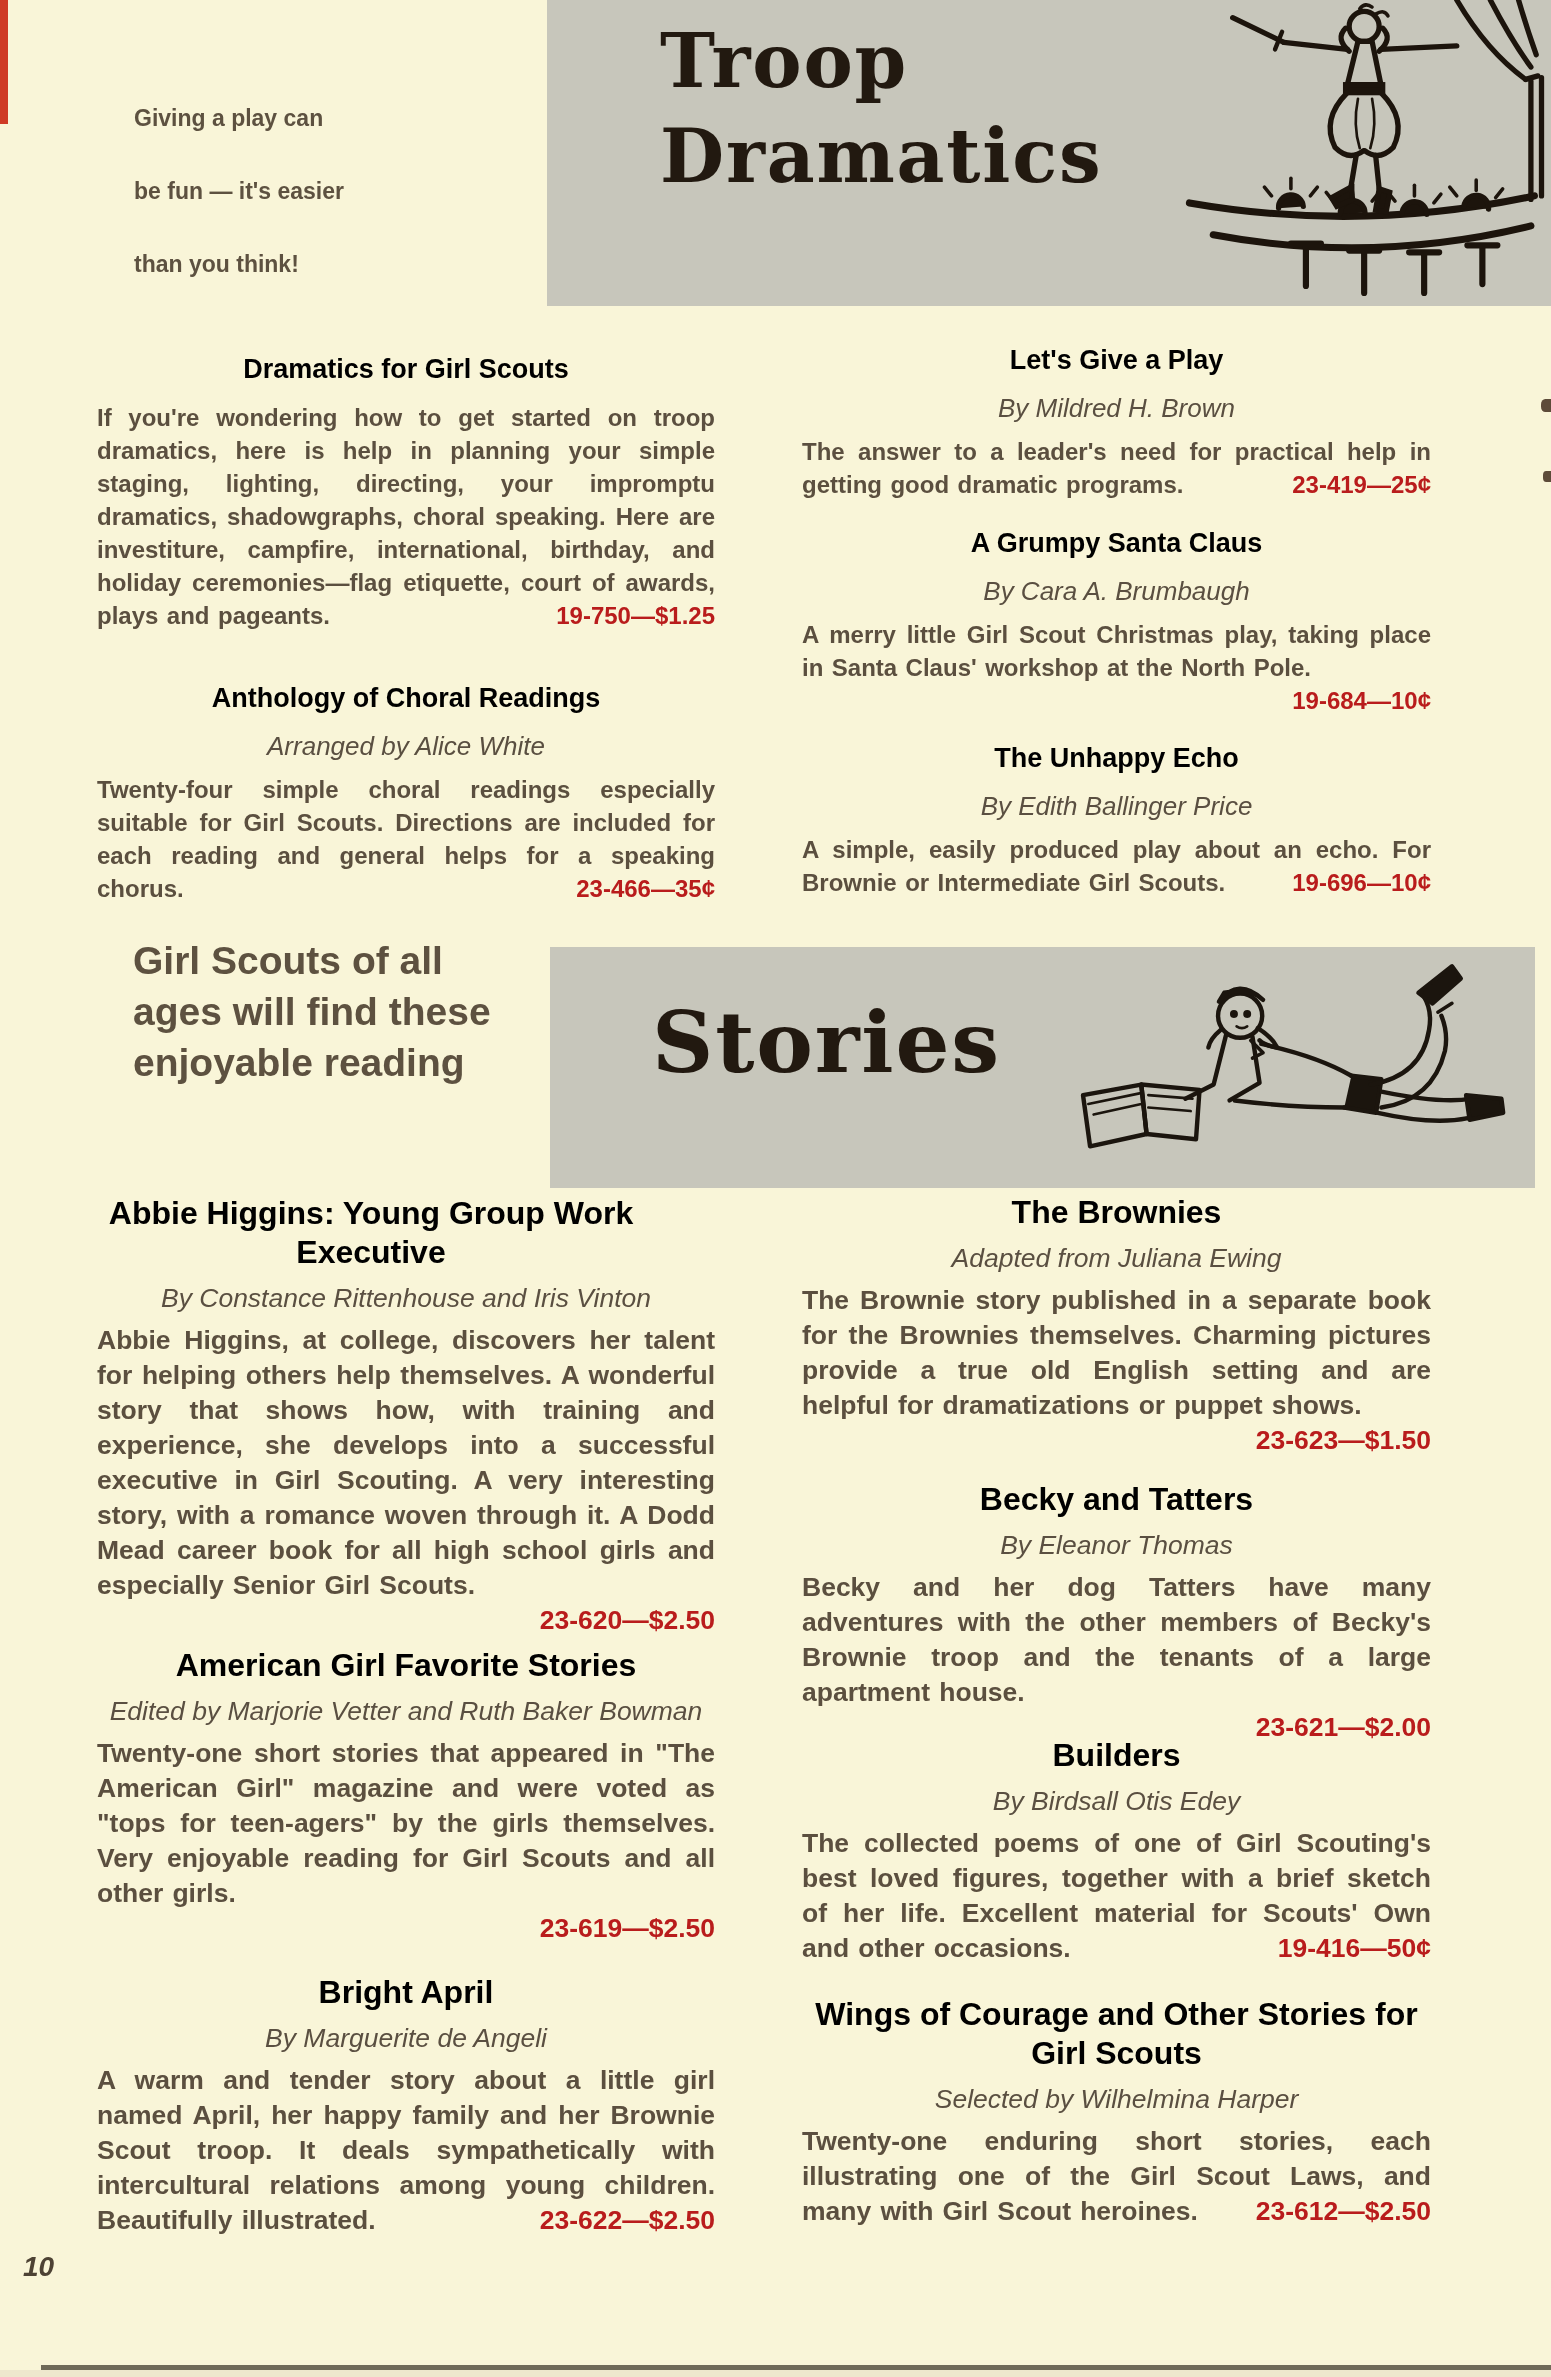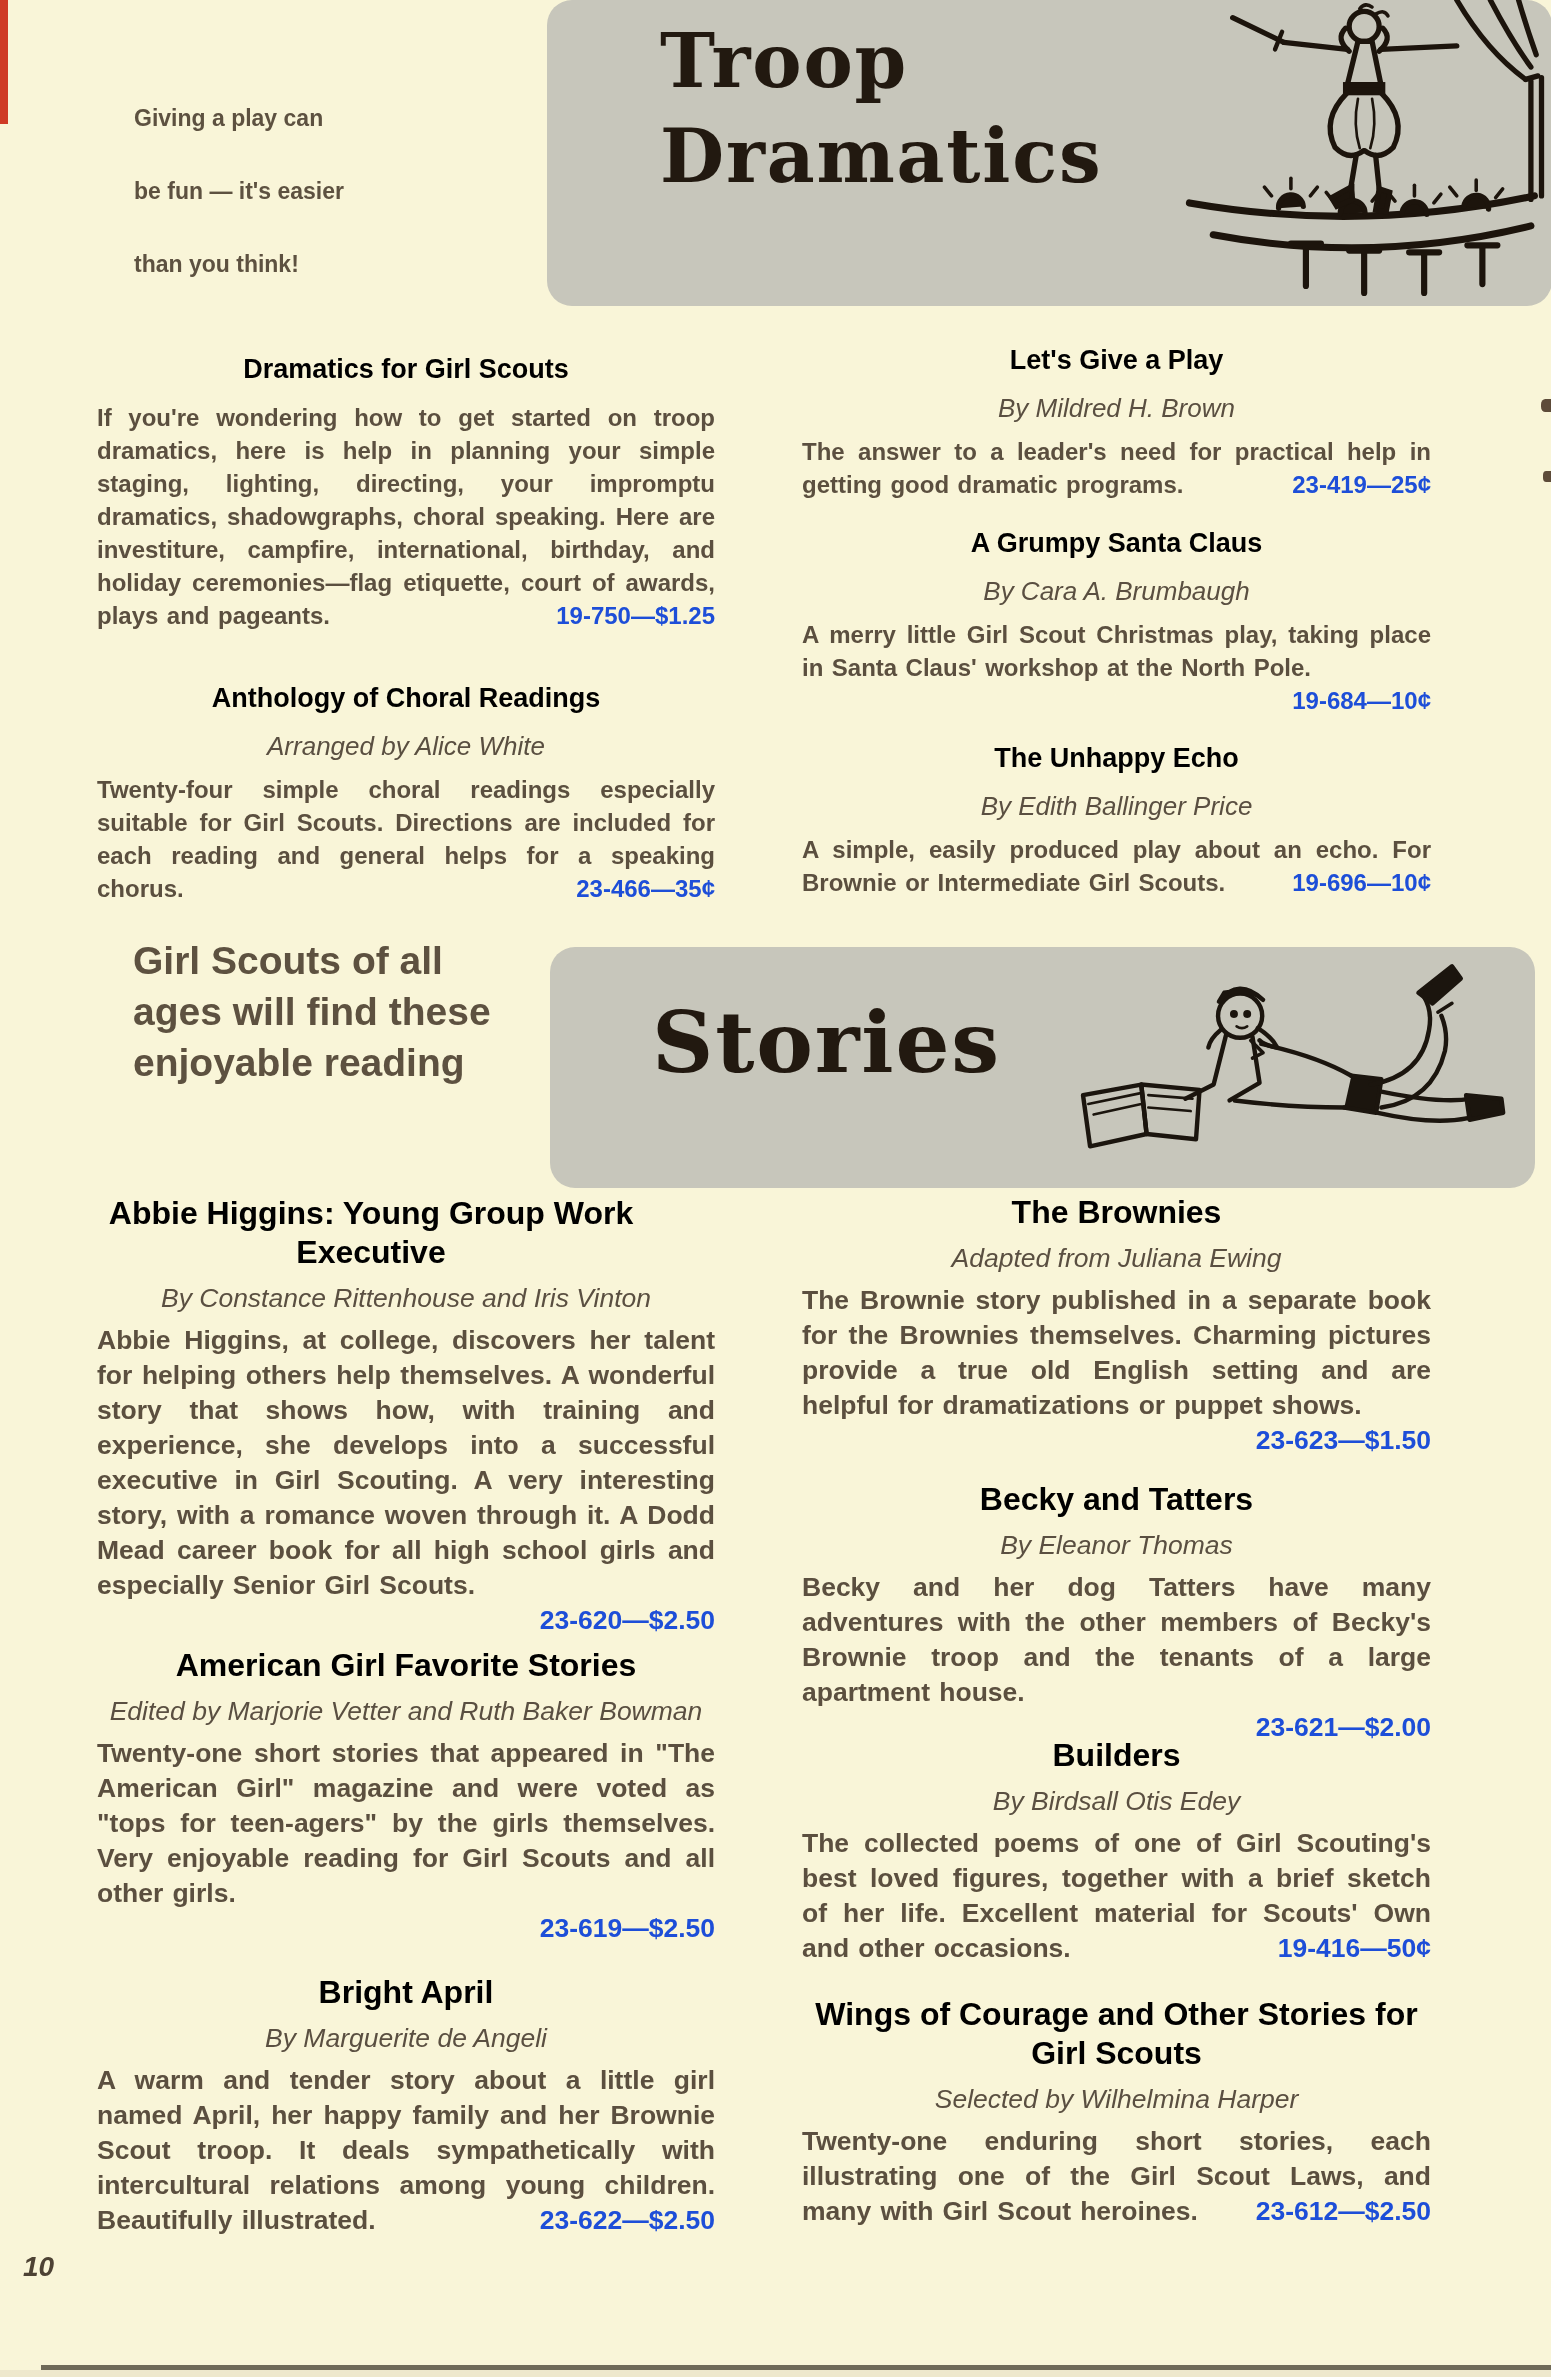--- a/index.html
+++ b/index.html
@@ -2,21 +2,21 @@
 <html style="font-size:14px"><head>
 <meta charset="utf-8">
 <style>
   html,body{margin:0;padding:0;background:#8a857a;}
   .page{
     position:relative;width:1551px;height:2377px;margin:0 auto;
     background:#f9f5d8;overflow:hidden;
     font-family:"Liberation Sans",sans-serif;color:#5a4e3e;
   }
   
-  .banner{position:absolute;background:#c7c6bb;border-radius:25px;}
+  .banner{position:absolute;background:#c7c6bb;}
   .banner-troop{left:547px;top:0;width:1005px;height:306px;}
   .banner-stories{left:550px;top:947px;width:985px;height:241px;}
   .display-title{
     position:absolute;font-family:"DejaVu Serif",serif;font-weight:bold;
     color:#221910;letter-spacing:1.8px;white-space:pre-line;
   }
   .troop-title{left:113px;top:14px;font-size:74px;line-height:95px;}
   .stories-title{left:102px;top:51px;font-size:85px;line-height:88px;}
   .illu{position:absolute;}
   .illu svg{display:block;}
@@ -36,21 +36,21 @@
   .book h3{margin:0;text-align:center;color:#000000;font-weight:bold;}
   .s1 h3{font-size:27px;line-height:35px;margin-bottom:14px;}
   .s2 h3{font-size:32px;line-height:39px;margin-bottom:8.8px;}
   .title-narrow{max-width:548px;margin-left:auto;margin-right:auto;}
   .author{text-align:center;font-style:italic;color:#5a4f41;}
   .s1 .author{font-size:26px;line-height:32px;margin-bottom:10.6px;}
   .s2 .author{font-size:26.5px;line-height:35px;margin-bottom:7px;}
   .desc{margin:0;text-align:justify;font-weight:bold;color:#5b4f3f;word-spacing:1.8px;}
   .s1 .desc{font-size:24px;line-height:33px;}
   .s2 .desc{font-size:26.5px;line-height:35px;}
-  .price{float:right;font-weight:bold;color:#1d4ed8;margin-left:19.4px;}
+  .price{float:right;font-weight:bold;color:#b91c1c;margin-left:19.4px;}
   .price.own{float:none;display:block;text-align:right;margin-left:0;}
   
   .col-l1 .b0{top:0;} .col-l1 .b1{top:329px;}
   .col-r1 .b0{top:0;} .col-r1 .b1{top:183px;} .col-r1 .b2{top:398px;}
   .col-l2 .b0{top:0;} .col-l2 .b1{top:452px;} .col-l2 .b2{top:779px;}
   .col-r2 .b0{top:0;} .col-r2 .b1{top:287px;} .col-r2 .b2{top:543px;} .col-r2 .b3{top:802px;}
   
   .page-number{position:absolute;left:23px;top:2251px;font-size:28px;font-style:italic;font-weight:bold;color:#4d4234;}
   .edge-red{position:absolute;left:0;top:0;width:8px;height:124px;background:#cf3a25;}
   .speck{position:absolute;background:#5d4b39;border-radius:40% 0 0 40%;}

